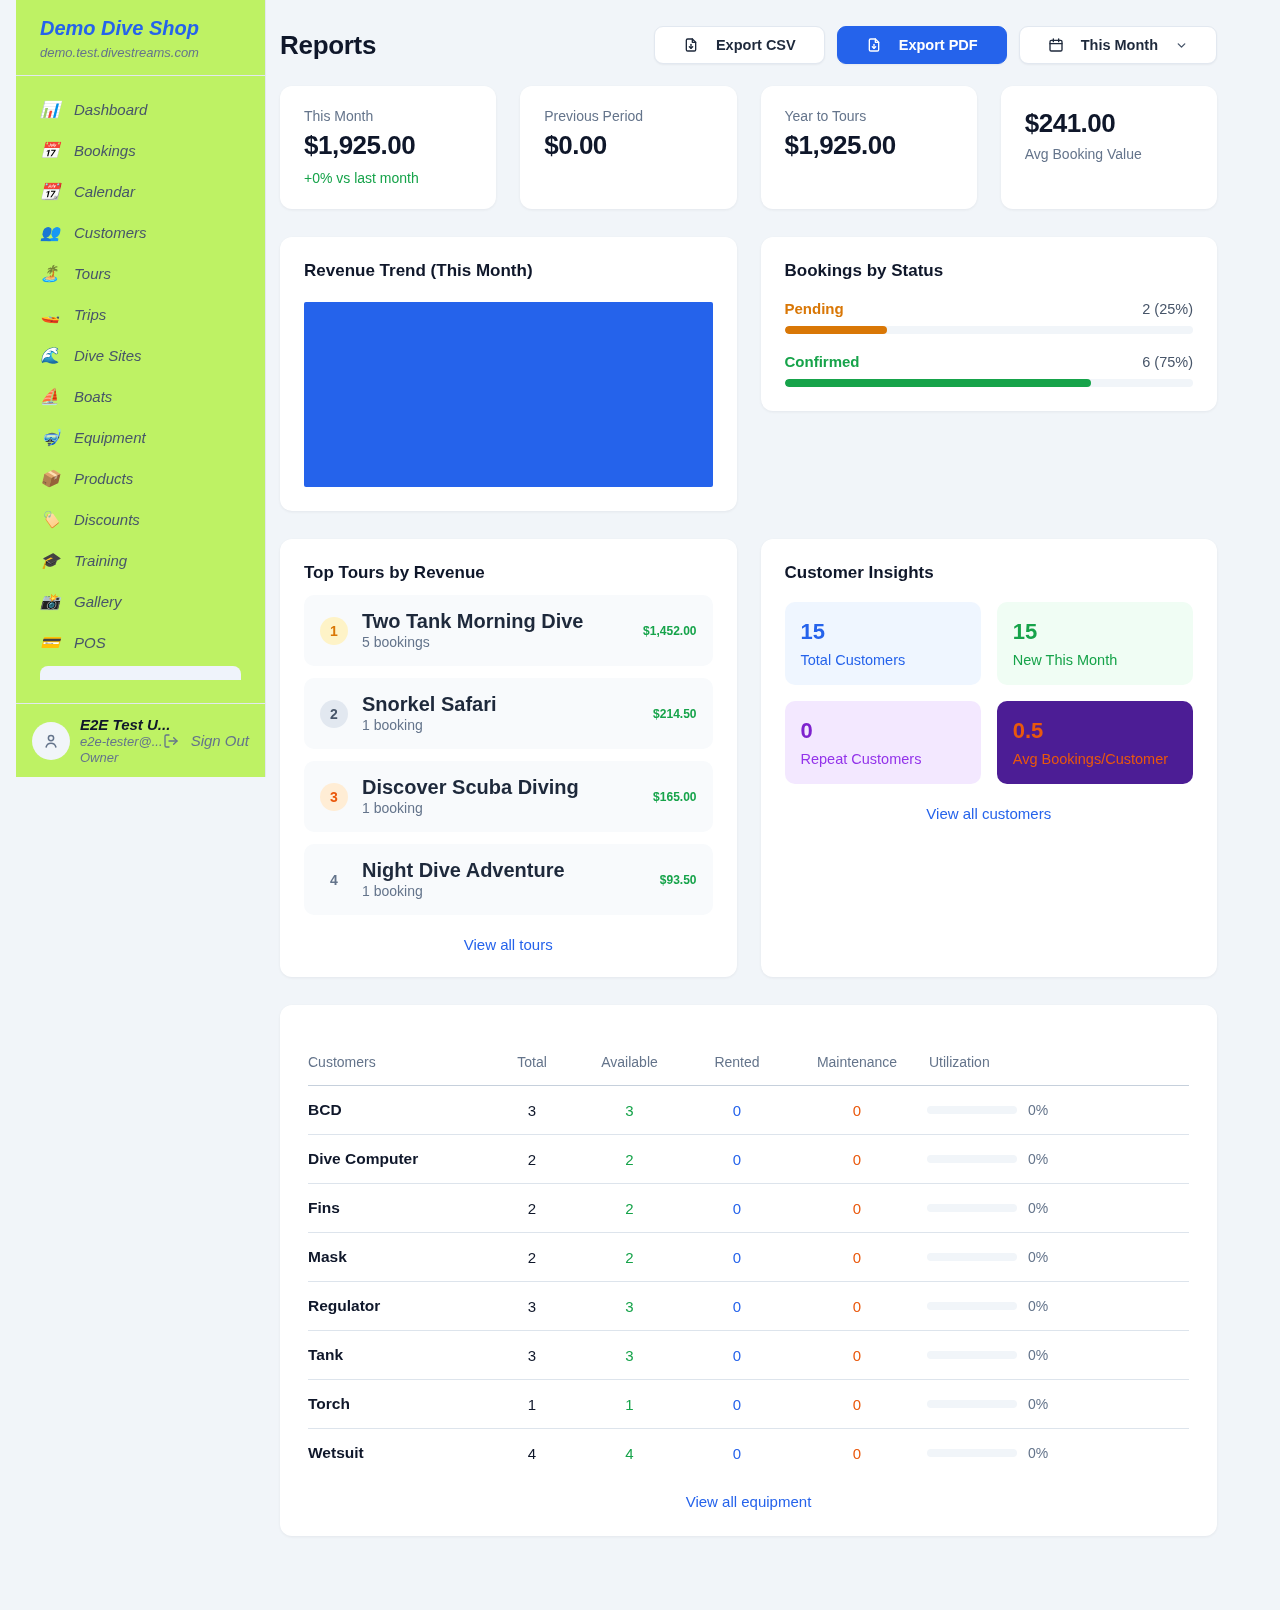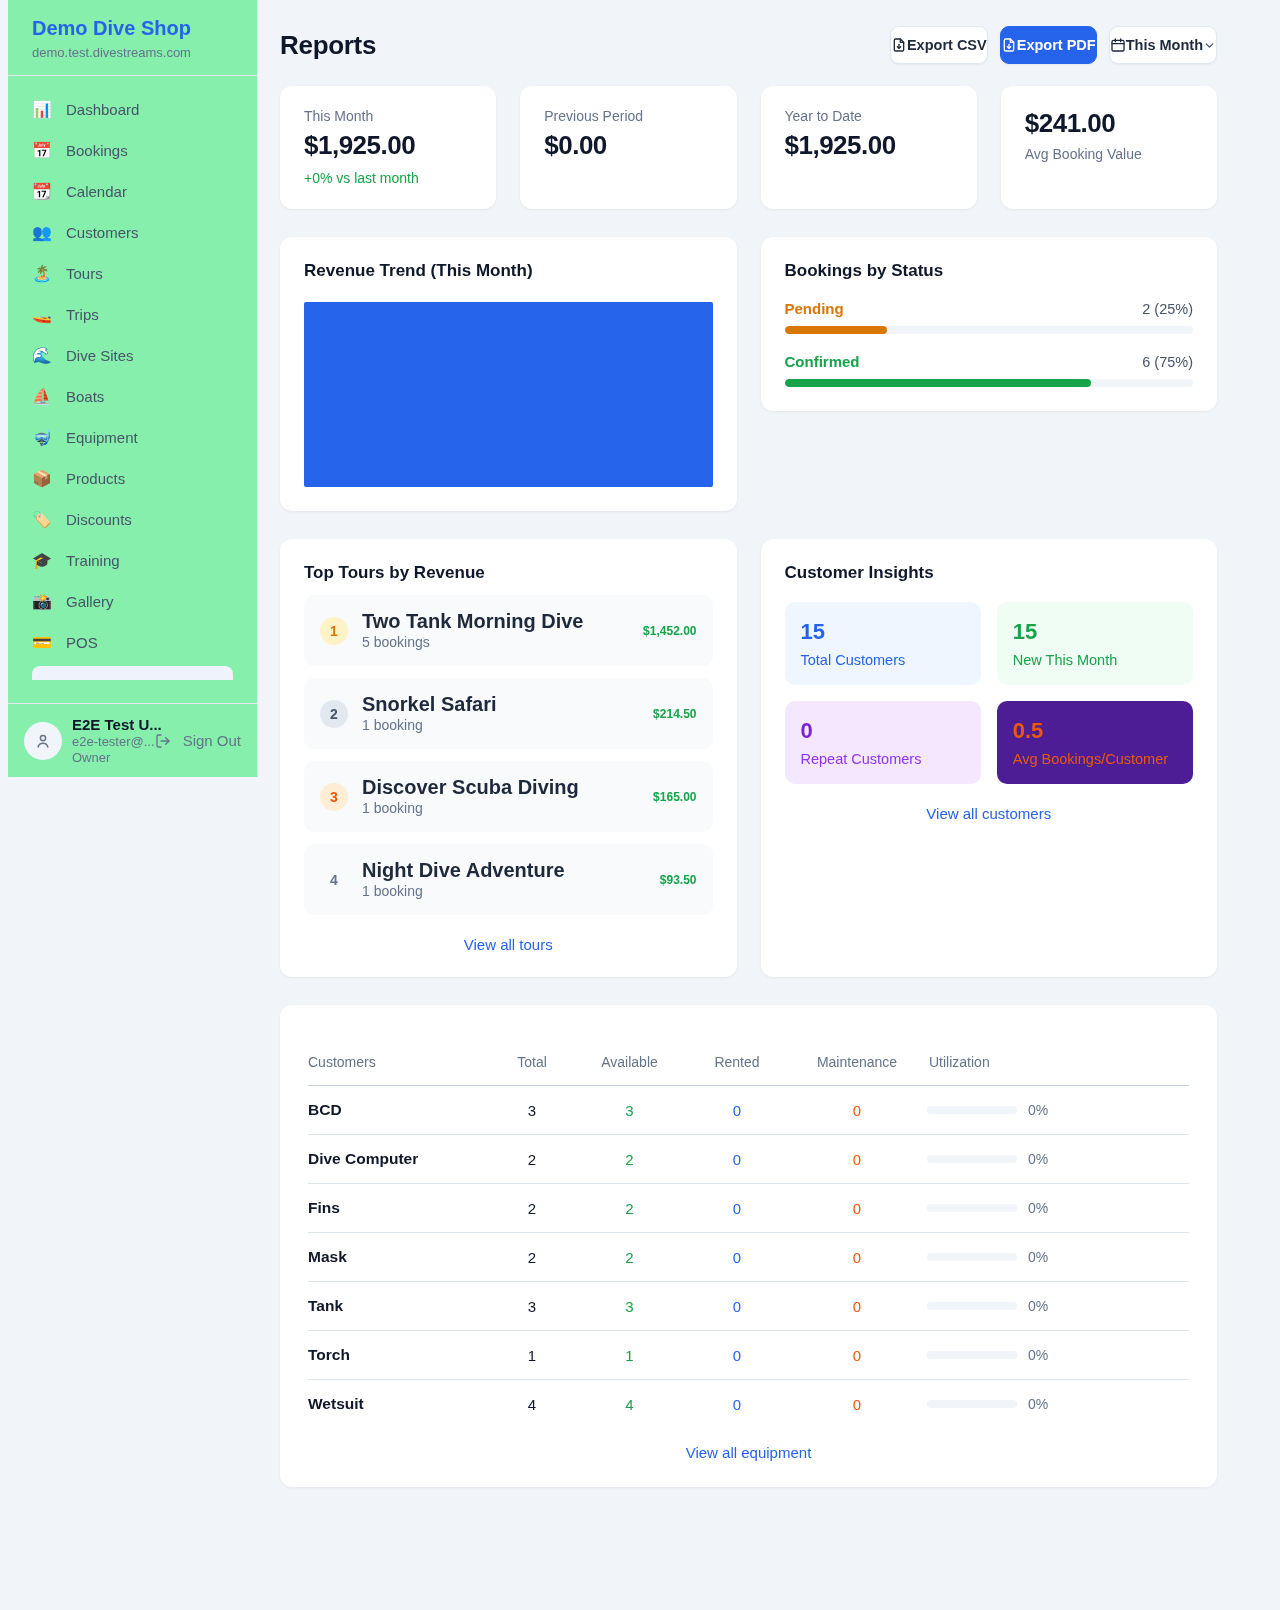--- a/index.html
+++ b/index.html
@@ -6,25 +6,25 @@
   html,body { width:1280px; }
   body {
     height:1610px;
     background:#f1f5f9;
     font-family:"Liberation Sans", sans-serif;
     color:#0f172a;
     position:relative;
   }
   
   .sidebar {
-    position:absolute; top:0; left:8px;
+    position:absolute; top:0; left:16px;
     width:250px; height:777px;
-    background:#86efac;
+    background:#bef264;
     border-right:1px solid #e2e8f0;
-    display:flex; flex-direction:column;
+    display:flex; flex-direction:column;font-style:italic;
   }
   .brand { padding:17px 24px 15px; border-bottom:1px solid #e2e8f0; }
   .brand-name { font-size:20px; font-weight:700; color:#2563eb; }
   .brand-domain { font-size:13px; color:#64748b; margin-top:5px; }
   .nav { flex:1; padding:14px 12px 0; overflow:hidden; }
   .nav-item {
     display:flex; align-items:center; gap:14px;
     padding:11px 12px; margin-bottom:2px;
     border-radius:8px; color:#475569; font-size:15px; cursor:pointer;
   }
@@ -41,22 +41,22 @@
   .user-info { flex:1; min-width:0; }
   .user-name { font-size:15px; font-weight:700; color:#0f172a; white-space:nowrap; }
   .user-email, .user-role { font-size:13px; color:#64748b; margin-top:1px; white-space:nowrap; }
   .signout { display:flex; align-items:center; gap:12px; color:#64748b; font-size:15px; cursor:pointer; flex:none; }
   
   .main { margin-left:250px; padding:26px 63px 46px 30px; }
   .page-header { display:flex; align-items:center; justify-content:space-between; }
   .page-title { font-size:26px; font-weight:800; color:#0f172a; letter-spacing:-0.3px; }
   .actions { display:flex; gap:12px; }
   .btn {
-    height:38px; border-radius:9px; display:inline-flex; align-items:center; gap:0;
-    padding:0 0; font-size:14.5px; font-weight:600;
+    height:38px; border-radius:9px; display:inline-flex; align-items:center; gap:17px;
+    padding:0 28px; font-size:14.5px; font-weight:600;
     border:1px solid #e2e8f0; background:#fff; color:#1e293b;
     box-shadow:0 1px 2px rgba(15,23,42,.05); cursor:pointer; font-family:inherit;
   }
   .btn-primary { background:#2563eb; border-color:#2563eb; color:#fff; }
   .btn svg { flex:none; }
   
   .card { background:#fff; border-radius:12px; box-shadow:0 1px 3px rgba(15,23,42,.06); }
   .stats-grid { margin-top:22px; display:grid; grid-template-columns:repeat(4,1fr); gap:24px; }
   .stat { padding:22px 24px; min-height:123px; }
   .stat-label { font-size:14px; color:#64748b; }
@@ -261,21 +261,21 @@
     <div class="card stat">
       <div class="stat-label">This Month</div>
       <div class="stat-value">$1,925.00</div>
       <div class="stat-delta">+0% vs last month</div>
     </div>
     <div class="card stat">
       <div class="stat-label">Previous Period</div>
       <div class="stat-value">$0.00</div>
     </div>
     <div class="card stat">
-      <div class="stat-label">Year to Date</div>
+      <div class="stat-label">Year to Tours</div>
       <div class="stat-value">$1,925.00</div>
     </div>
     <div class="card stat">
       <div class="stat-value" style="margin-top:0">$241.00</div>
       <div class="stat-label below">Avg Booking Value</div>
     </div>
   </div>
 
   <div class="two-col">
     <div class="card panel">
@@ -430,20 +430,35 @@
           <td class="util">
               <span class="util-wrap">
                 <span class="util-track">
                   <span class="util-fill" style="display: block; width: 0%;"></span>
                 </span>
                 <span class="util-text">0%</span>
               </span>
             </td>
         </tr>
         <tr>
+          <td class="cat">Regulator</td>
+          <td>3</td>
+          <td class="avail">3</td>
+          <td class="rent">0</td>
+          <td class="maint">0</td>
+          <td class="util">
+              <span class="util-wrap">
+                <span class="util-track">
+                  <span class="util-fill" style="display: block; width: 0%;"></span>
+                </span>
+                <span class="util-text">0%</span>
+              </span>
+            </td>
+        </tr>
+        <tr>
           <td class="cat">Tank</td>
           <td>3</td>
           <td class="avail">3</td>
           <td class="rent">0</td>
           <td class="maint">0</td>
           <td class="util">
               <span class="util-wrap">
                 <span class="util-track">
                   <span class="util-fill" style="display: block; width: 0%;"></span>
                 </span>

